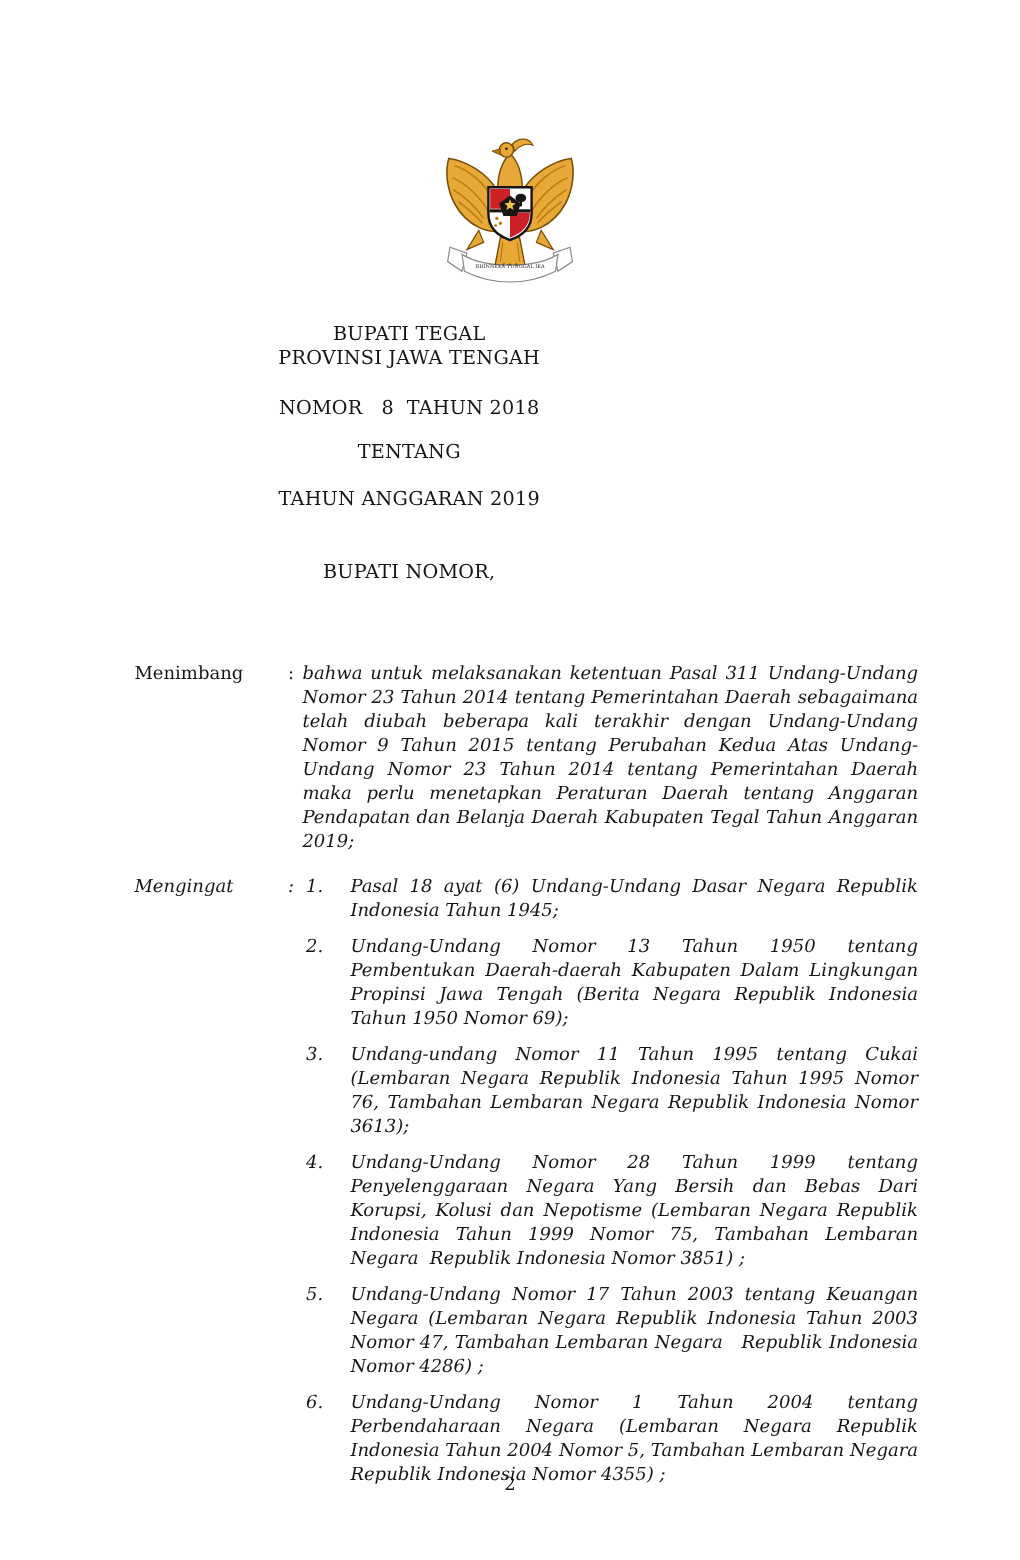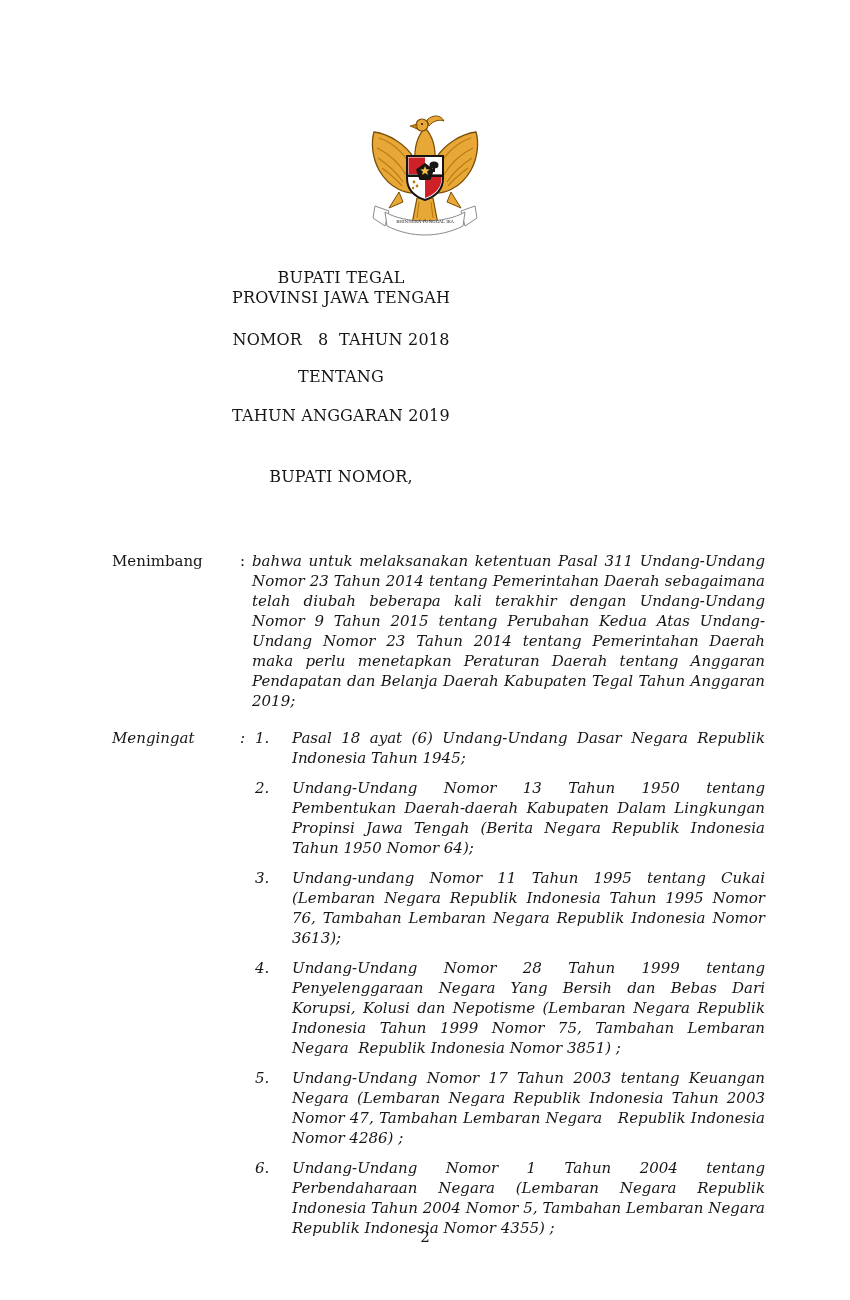--- a/index.html
+++ b/index.html
@@ -181,21 +181,21 @@
     <div class="clause-row mengingat">
       <div class="clause-label">Mengingat</div>
       <div class="clause-colon">:</div>
       <div>
         <div class="legal-item">
           <div class="item-number">1.</div>
           <div class="item-text">Pasal 18 ayat (6) Undang-Undang Dasar Negara Republik Indonesia Tahun 1945;</div>
         </div>
         <div class="legal-item">
           <div class="item-number">2.</div>
-          <div class="item-text">Undang-Undang Nomor 13 Tahun 1950 tentang Pembentukan Daerah-daerah Kabupaten Dalam Lingkungan Propinsi Jawa Tengah (Berita Negara Republik Indonesia Tahun 1950 Nomor 64);</div>
+          <div class="item-text">Undang-Undang Nomor 13 Tahun 1950 tentang Pembentukan Daerah-daerah Kabupaten Dalam Lingkungan Propinsi Jawa Tengah (Berita Negara Republik Indonesia Tahun 1950 Nomor 69);</div>
         </div>
         <div class="legal-item">
           <div class="item-number">3.</div>
           <div class="item-text">Undang-undang Nomor 11 Tahun 1995 tentang Cukai (Lembaran Negara Republik Indonesia Tahun 1995 Nomor 76, Tambahan Lembaran Negara Republik Indonesia Nomor 3613);</div>
         </div>
         <div class="legal-item">
           <div class="item-number">4.</div>
           <div class="item-text">Undang-Undang Nomor 28 Tahun 1999 tentang Penyelenggaraan Negara Yang Bersih dan Bebas Dari Korupsi, Kolusi dan Nepotisme (Lembaran Negara Republik Indonesia Tahun 1999 Nomor 75, Tambahan Lembaran Negara  Republik Indonesia Nomor 3851) ;</div>
         </div>
         <div class="legal-item">

